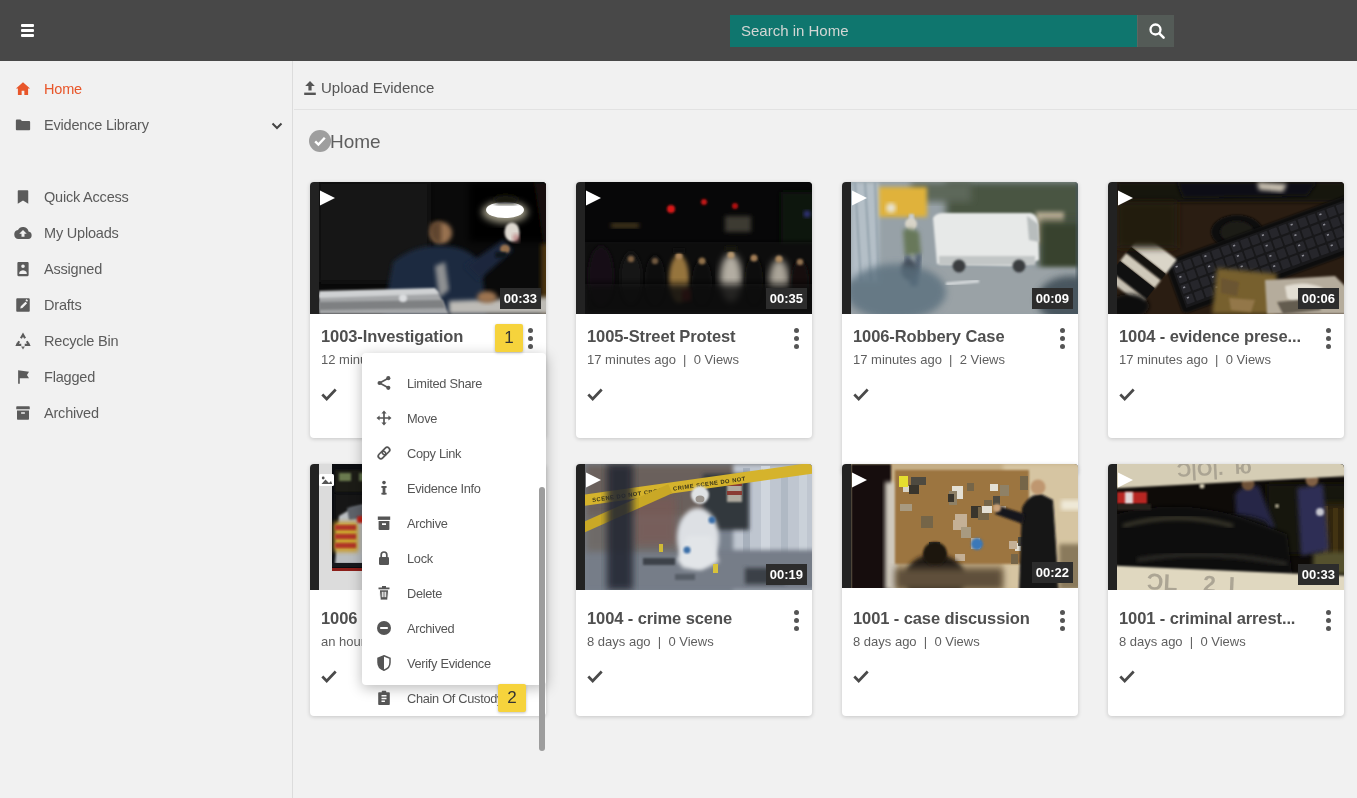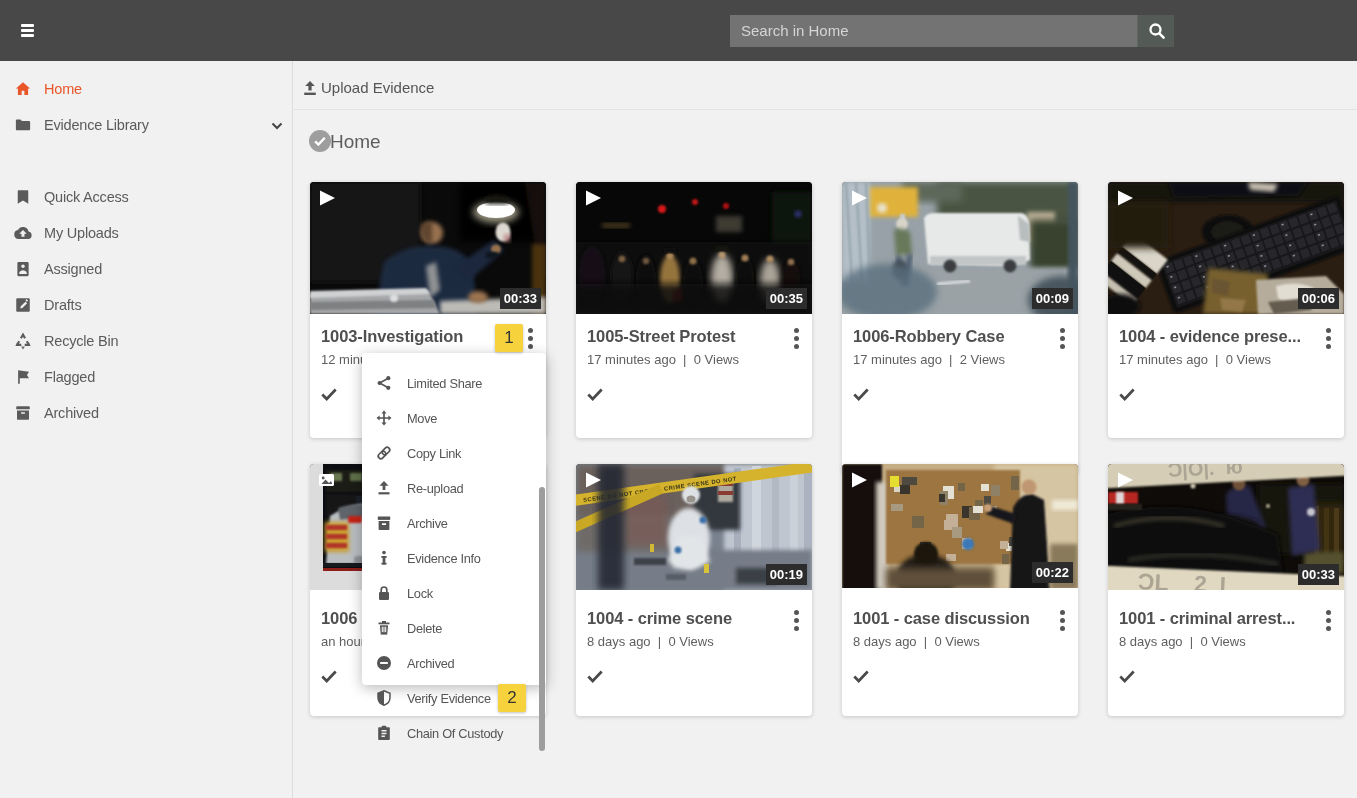--- a/index.html
+++ b/index.html
@@ -2,40 +2,40 @@
 <html><head>
 <meta charset="utf-8">
 <style>
   * { margin:0; padding:0; box-sizing:border-box; }
   html,body { width:1357px; height:798px; overflow:hidden; font-family:"Liberation Sans", sans-serif; background:#f1f1f1; }
   
   #topbar { position:absolute; left:0; top:0; width:1357px; height:61px; background:#484848; }
   #burger { position:absolute; left:21px; top:24px; width:13px; }
   #burger div { height:2.6px; background:#fff; border-radius:1px; margin-bottom:2.4px; }
   #searchwrap { position:absolute; left:730px; top:15px; width:444px; height:32px; }
-  #searchin { position:absolute; left:0; top:0; width:407px; height:32px; background:#737373; }
+  #searchin { position:absolute; left:0; top:0; width:407px; height:32px; background:#0f766e; }
   #searchin span { position:absolute; left:11px; top:7px; font-size:15px; color:#d3d6d4; }
   #searchbtn { position:absolute; left:407px; top:0; width:37px; height:32px; background:#545b57; border-left:1px solid #5e6561; }
   
   #sidebar { position:absolute; left:0; top:61px; width:293px; height:737px; background:#f1f1f1; border-right:1px solid #dcdcdc; }
   .sitem { position:absolute; left:0; width:293px; height:36px; color:#5b5b5b; }
   .sitem .sic { position:absolute; left:14px; top:9px; width:18px; height:18px; }
   .sitem .slb { position:absolute; left:44px; top:10px; font-size:14.5px; letter-spacing:-0.2px; }
   .sitem.active { color:#e8562a; }
   .chev { position:absolute; left:270px; top:12px; }
   
   #uploadrow { position:absolute; left:0; top:0; width:0; height:0; }
   #uploadrow .txt { position:absolute; left:321px; top:79px; font-size:15px; color:#555; white-space:nowrap; }
   #hdivider { position:absolute; left:294px; top:109px; width:1063px; height:1px; background:#e2e2e2; }
   #homehead { position:absolute; left:309px; top:130px; height:24px; }
   #homehead .circ { position:absolute; left:0; top:0; width:22px; height:22px; border-radius:50%; background:#9e9e9e; }
   #homehead .txt { position:absolute; left:21px; top:1px; font-size:19px; font-weight:500; color:#5e5e5e; }
   
   .card { position:absolute; width:236px; background:#fff; border-radius:4px; box-shadow:0 1px 4px rgba(0,0,0,0.18); }
-  .thumb { position:absolute; left:0; top:0; width:236px; overflow:hidden; border-radius:4px 4px 0 0; background:#222; }
+  .thumb { position:absolute; left:0; top:0; width:236px; overflow:hidden; border-radius:4px 4px 0 0; background:#222;padding-left:9px; }
   .thumb svg { display:block; }
   .play { position:absolute; left:8px; top:7px; }
   .dur { position:absolute; right:5px; bottom:5px; background:#2c2c2c; color:#fff; font-size:13px; font-weight:bold; padding:3px 4px; }
   .title { position:absolute; left:11px; top:145px; width:198px; font-size:16.5px; font-weight:bold; color:#4f4f4f; white-space:nowrap; overflow:hidden; letter-spacing:-0.1px; }
   .meta { position:absolute; left:11px; top:170px; font-size:13px; color:#5f5f5f; }
   .check { position:absolute; left:11px; top:205px; }
   .dots { position:absolute; left:216px; top:146px; width:8px; }
   .dots i { display:block; width:5px; height:5px; border-radius:50%; background:#555; margin:0 auto 3.2px; }
   
   #menu { position:absolute; left:362px; top:353px; width:184px; height:332px; background:#fff; border-radius:4px; box-shadow:0 3px 14px rgba(0,0,0,0.28); padding-top:13px; z-index:50; }
@@ -755,43 +755,36 @@
         <svg width="16" height="16" viewBox="0 0 16 16" fill="#555">
           <g transform="rotate(-45 8 8)">
             <rect x="1" y="5.4" width="8.4" height="5.2" rx="2.6" fill="none" stroke="#555" stroke-width="1.7"></rect>
             <rect x="6.6" y="5.4" width="8.4" height="5.2" rx="2.6" fill="none" stroke="#555" stroke-width="1.7"></rect>
           </g>
         </svg>
         <span>Copy Link</span>
       </div>
 <div class="mitem">
         <svg width="16" height="16" viewBox="0 0 16 16" fill="#555">
-          <path d="M8 1 3.4 5.8 H6.6 V10 H9.4 V5.8 H12.6 Z"></path>
-          <path d="M2.5 12.2 H13.5 V14.4 H2.5 Z"></path>
-        </svg>
-        <span>Re-upload</span>
-      </div>
-<div class="mitem">
-        <svg width="16" height="16" viewBox="0 0 16 16" fill="#555">
-          <path d="M1.8 1.5 h12.4 v3.4 H1.8 Z"></path>
-          <path d="M2.6 6 h10.8 v8.2 c0 .4-.3.8-.8.8 H3.4 c-.4 0-.8-.3-.8-.8 Z M6 8.2 v1.8 h4 V8.2 Z" fill-rule="evenodd" clip-rule="evenodd"></path>
-        </svg>
-        <span>Archive</span>
-      </div>
-<div class="mitem">
-        <svg width="16" height="16" viewBox="0 0 16 16" fill="#555">
           <circle cx="8" cy="2.6" r="1.8"></circle>
           <rect x="6.6" y="6" width="2.8" height="8.5"></rect>
           <rect x="5.4" y="6" width="5.2" height="1.9"></rect>
           <rect x="5.4" y="12.8" width="5.2" height="1.7"></rect>
         </svg>
         <span>Evidence Info</span>
       </div>
 <div class="mitem">
         <svg width="16" height="16" viewBox="0 0 16 16" fill="#555">
+          <path d="M1.8 1.5 h12.4 v3.4 H1.8 Z"></path>
+          <path d="M2.6 6 h10.8 v8.2 c0 .4-.3.8-.8.8 H3.4 c-.4 0-.8-.3-.8-.8 Z M6 8.2 v1.8 h4 V8.2 Z" fill-rule="evenodd" clip-rule="evenodd"></path>
+        </svg>
+        <span>Archive</span>
+      </div>
+<div class="mitem">
+        <svg width="16" height="16" viewBox="0 0 16 16" fill="#555">
           <rect x="3" y="7" width="10" height="8" rx="1.2"></rect>
           <path d="M5.2 7 V4.8 a2.8 2.8 0 0 1 5.6 0 V7" fill="none" stroke="#555" stroke-width="1.7"></path>
         </svg>
         <span>Lock</span>
       </div>
 <div class="mitem">
         <svg width="16" height="16" viewBox="0 0 16 16" fill="#555">
           <path d="M3.4 4.8 h9.2 l-0.8 9.4 c0 .5-.4.9-.9.9 H5.1 c-.5 0-.9-.4-.9-.9 Z M6.3 6.8 v5.4 M8 6.8 v5.4 M9.7 6.8 v5.4" stroke="#fff" stroke-width="1" fill="#555"></path>
           <path d="M2.5 2.6 h11 v1.6 h-11 Z M6 1 h4 v1.6 H6 Z"></path>
         </svg>

